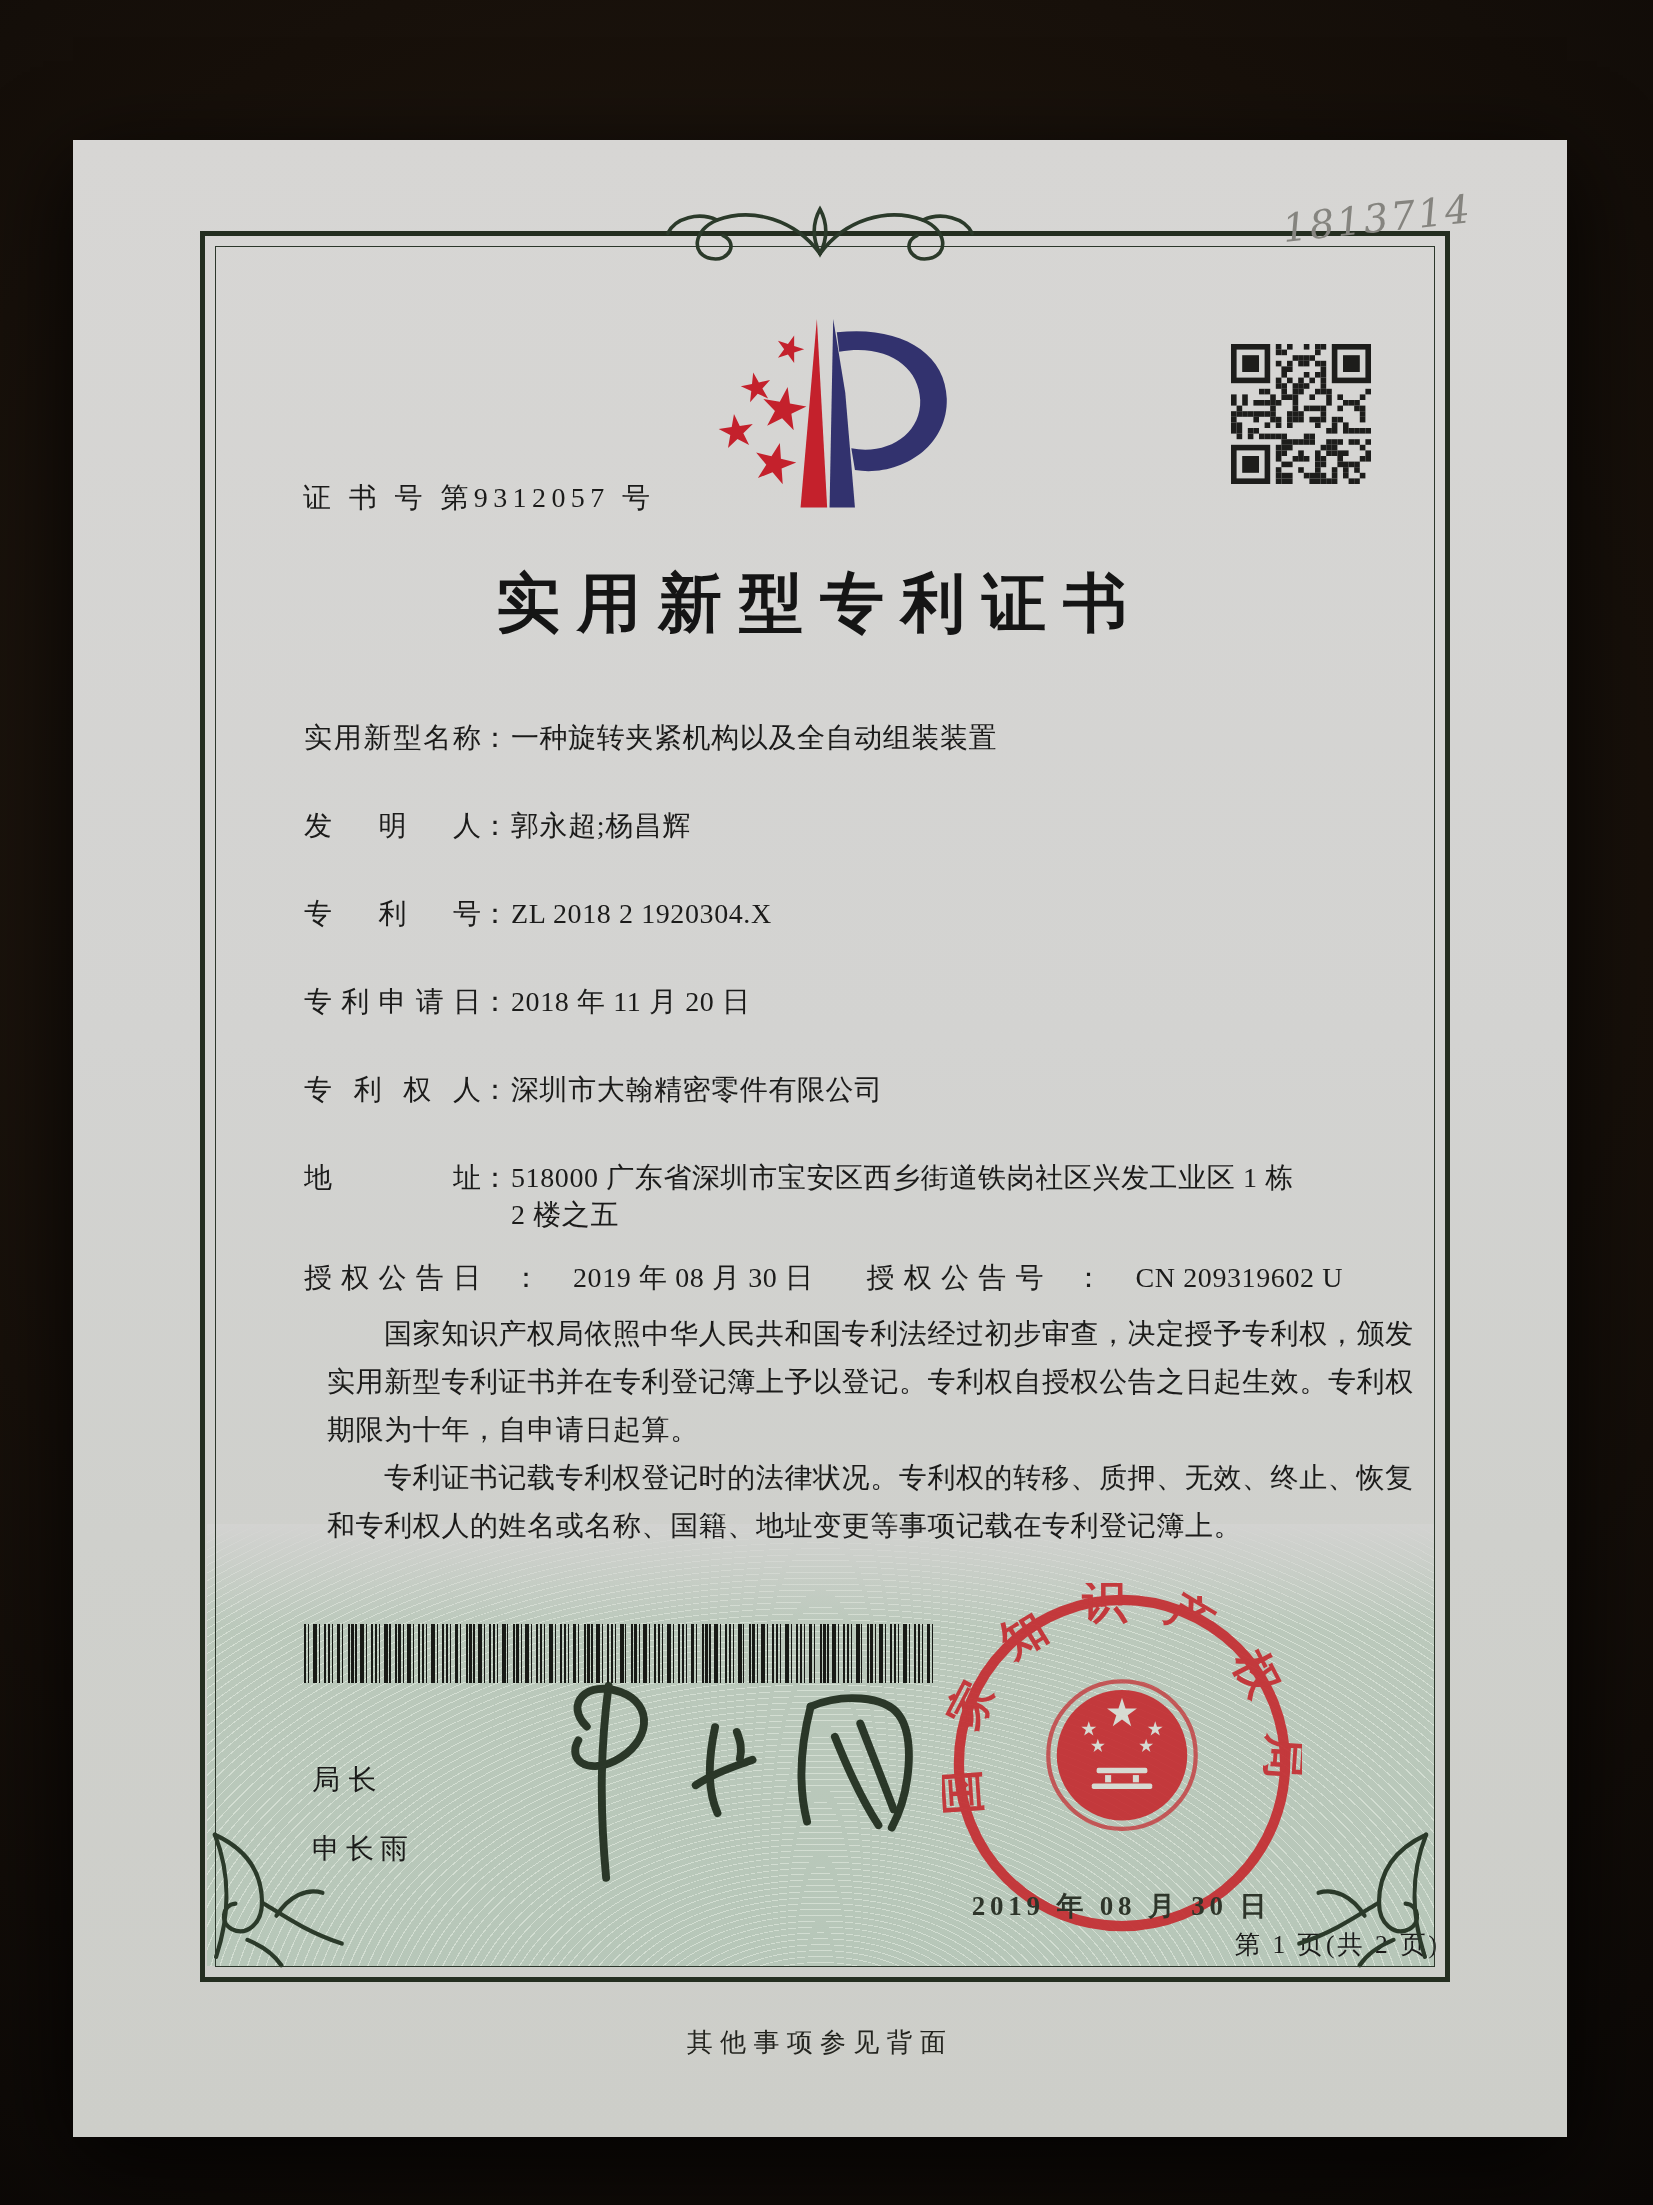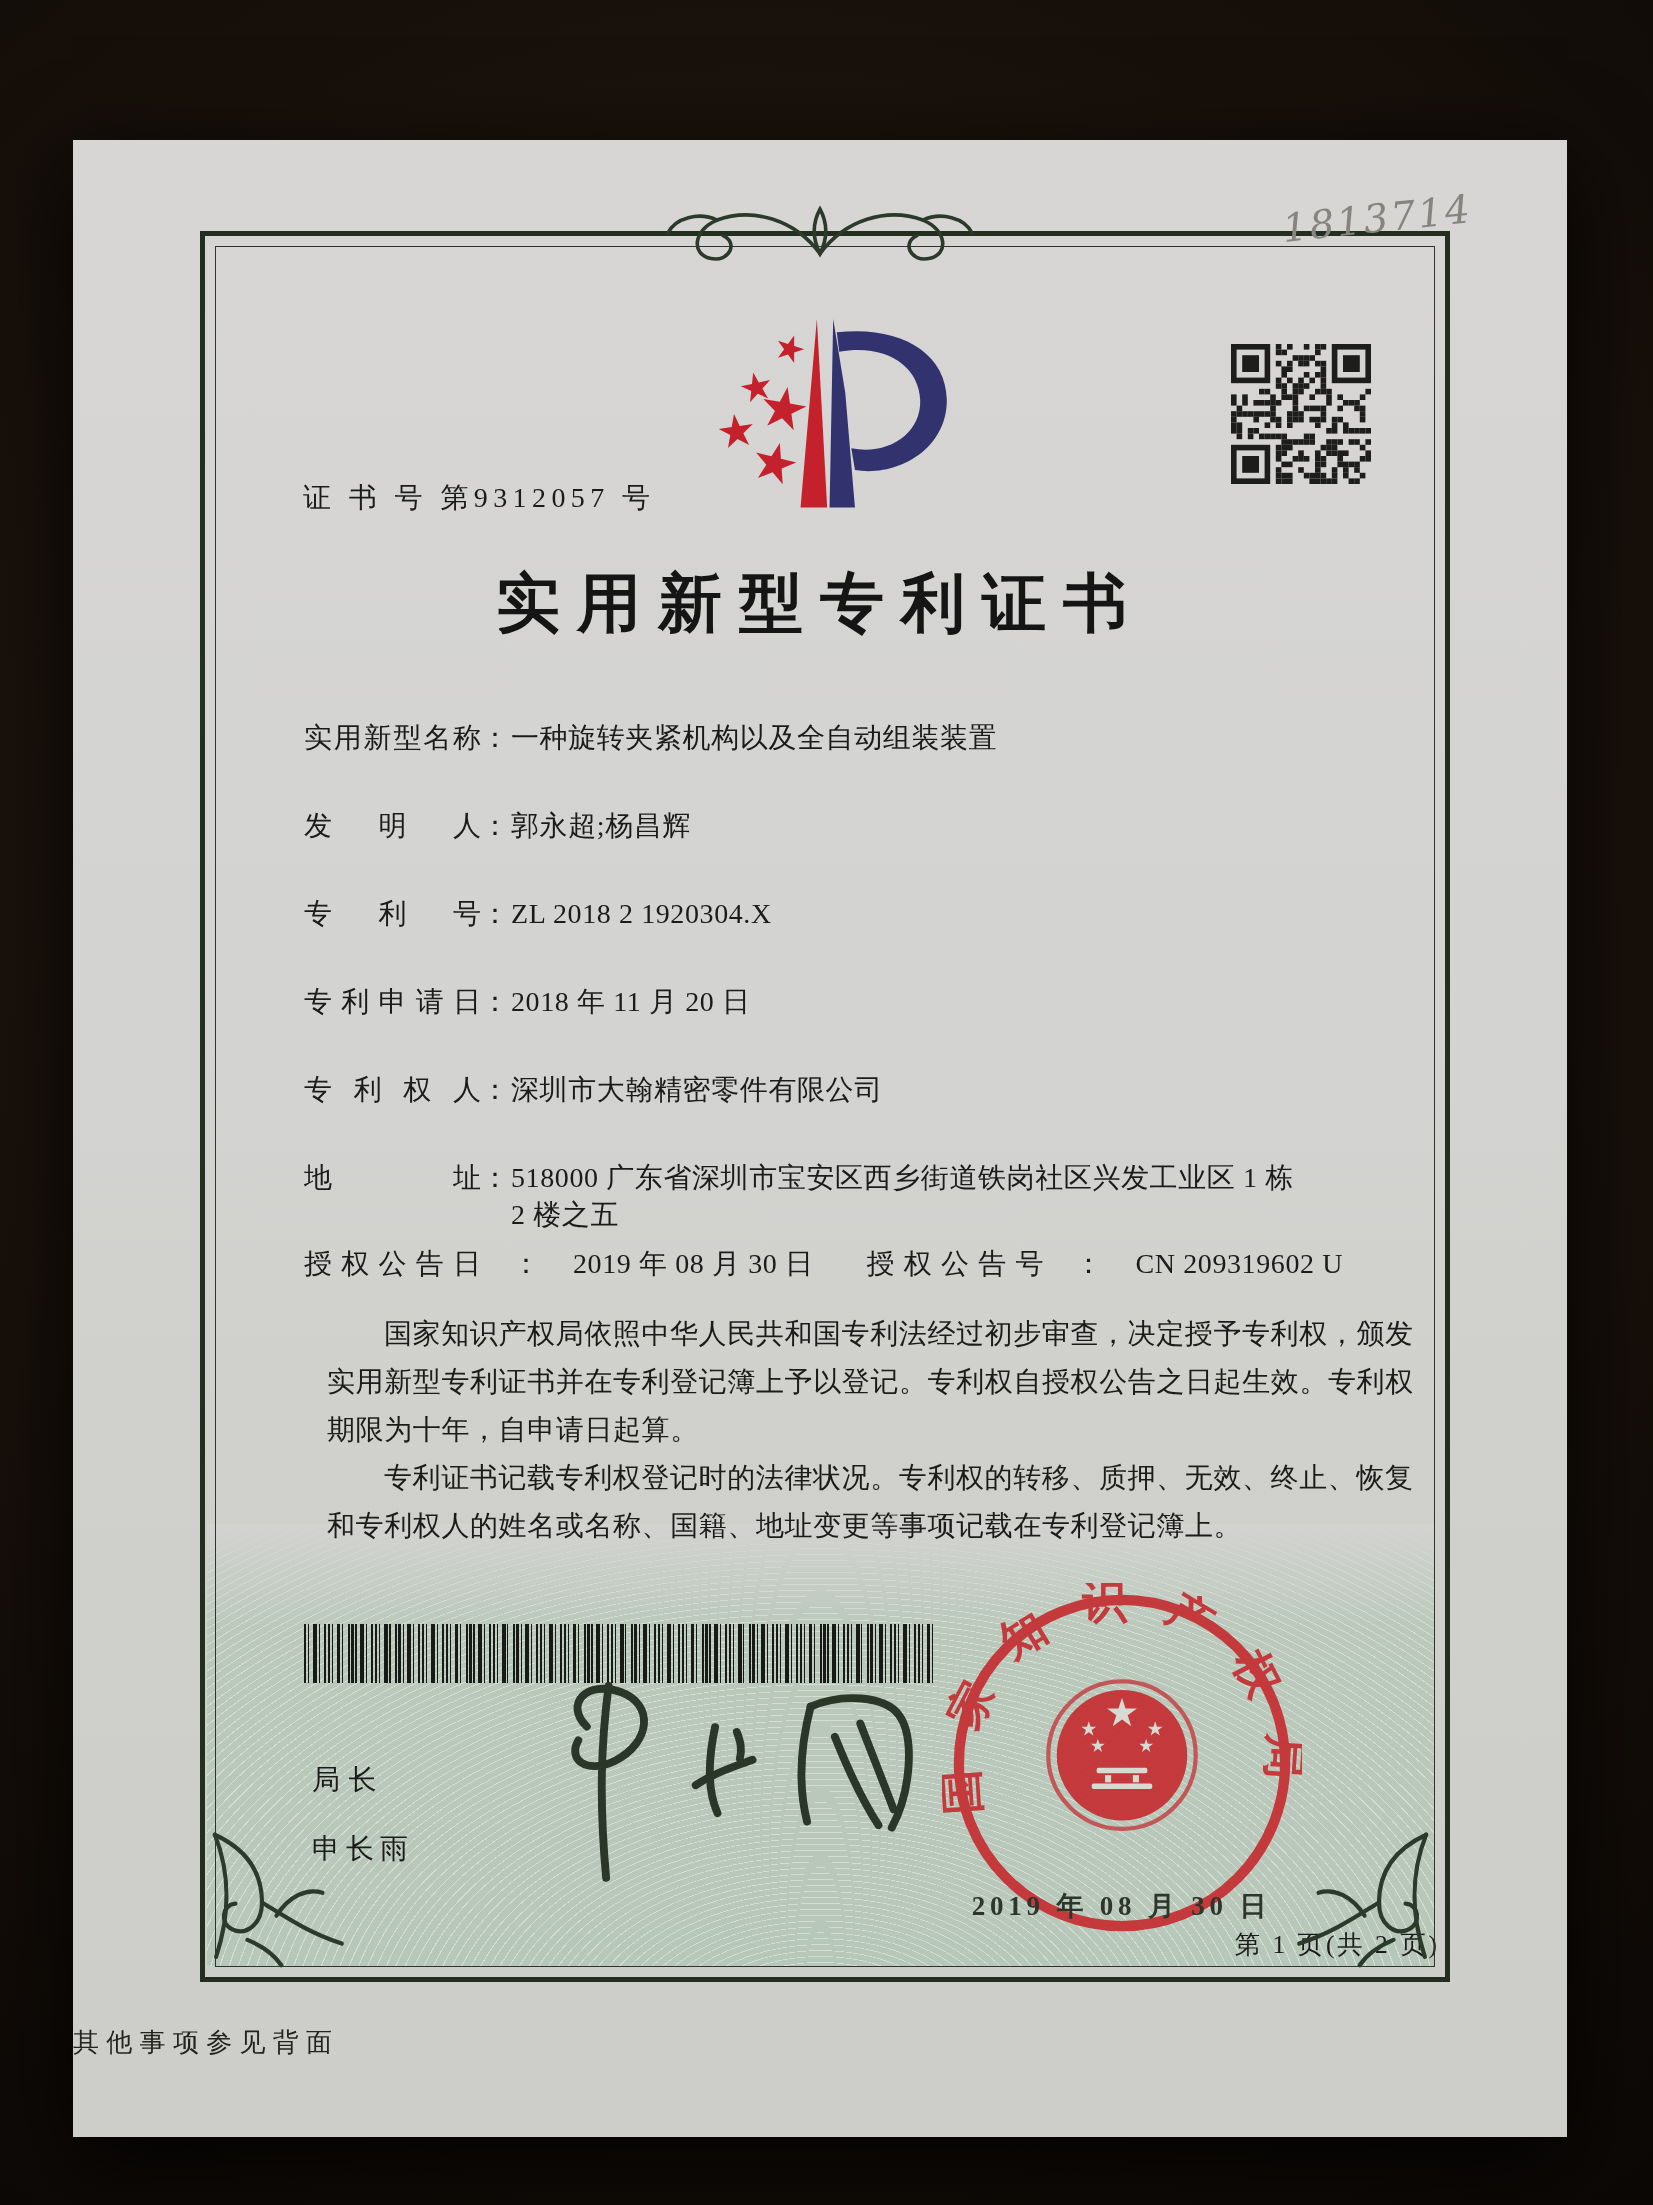--- a/index.html
+++ b/index.html
@@ -38,21 +38,21 @@
     left:1209px;top:56px;font-size:39px;color:#85847f;z-index:4;
     font-style:italic;transform:rotate(-6deg);letter-spacing:2.4px;
     font-family:"DejaVu Serif",serif;
   }
   .title{
     left:127px;top:420px;width:1240px;text-align:center;
     font-size:64px;font-weight:700;letter-spacing:17px;color:#151515;
   }
   .fields{left:231px;top:579px;width:1082px;font-size:28px;}
   .frow{display:flex;margin-bottom:51px;line-height:37px;}
-  .frow.tight{margin-bottom:12px;}
+  .frow.tight{margin-bottom:26px;}
   .flabel{width:177px;text-align:justify;text-align-last:justify;flex:0 0 auto;}
   .fcolon{flex:0 0 auto;width:30px;}
   .fvalue{flex:0 1 auto;max-width:792px;letter-spacing:0.6px;}
   .grant-row{display:flex;line-height:37px;margin-top:2.4px;gap:31px;}
   .grant-row .v{width:348px;letter-spacing:0.6px;}
   .grant-row .l2{margin-left:12px;}
   .paras{left:254px;top:1170px;width:1101px;font-size:28px;line-height:48px;letter-spacing:0.6px;}
   .paras p{margin:0;text-indent:57px;}
   .barcode{
     left:231px;top:1484px;width:629px;height:59px;z-index:2;
@@ -65,21 +65,21 @@
   }
   .comm-title{left:239px;top:1621px;font-size:28px;letter-spacing:8.5px;}
   .comm-name{left:239px;top:1690px;font-size:28px;letter-spacing:6px;}
   .signature{position:absolute;left:423px;top:1529px;width:472px;height:230px;z-index:4;}
   .seal{position:absolute;left:869px;top:1443px;width:360px;height:360px;z-index:5;opacity:.93;}
   .seal-date{
     left:840px;top:1748px;width:417px;text-align:center;z-index:6;
     font-size:27px;color:#2e352a;letter-spacing:4.8px;font-weight:600;
   }
   .page-info{left:127px;top:1788px;width:1240px;text-align:right;font-size:25.4px;letter-spacing:3px;z-index:2;}
-  .back-note{left:0;top:1885px;width:1494px;text-align:left;font-size:26px;letter-spacing:7.3px;color:#23241f;font-family:Liberation Serif, serif;}
+  .back-note{left:0;top:1885px;width:1494px;text-align:center;font-size:26px;letter-spacing:7.3px;color:#23241f;font-family:Liberation Serif, serif;}
   .logo{position:absolute;left:620px;top:168px;width:284px;height:236px;z-index:2;}
   .qr{position:absolute;left:1158px;top:204px;width:140px;height:140px;z-index:2;}
   .orn{position:absolute;z-index:4;pointer-events:none;}
   .orn-top{left:577px;top:56px;width:340px;height:77px;}
   .orn-bl{left:131px;top:1685px;width:145px;height:144px;}
   .orn-br{left:1219px;top:1685px;width:145px;height:144px;transform:scaleX(-1);}
 </style>
 </head>
 <body>
 

